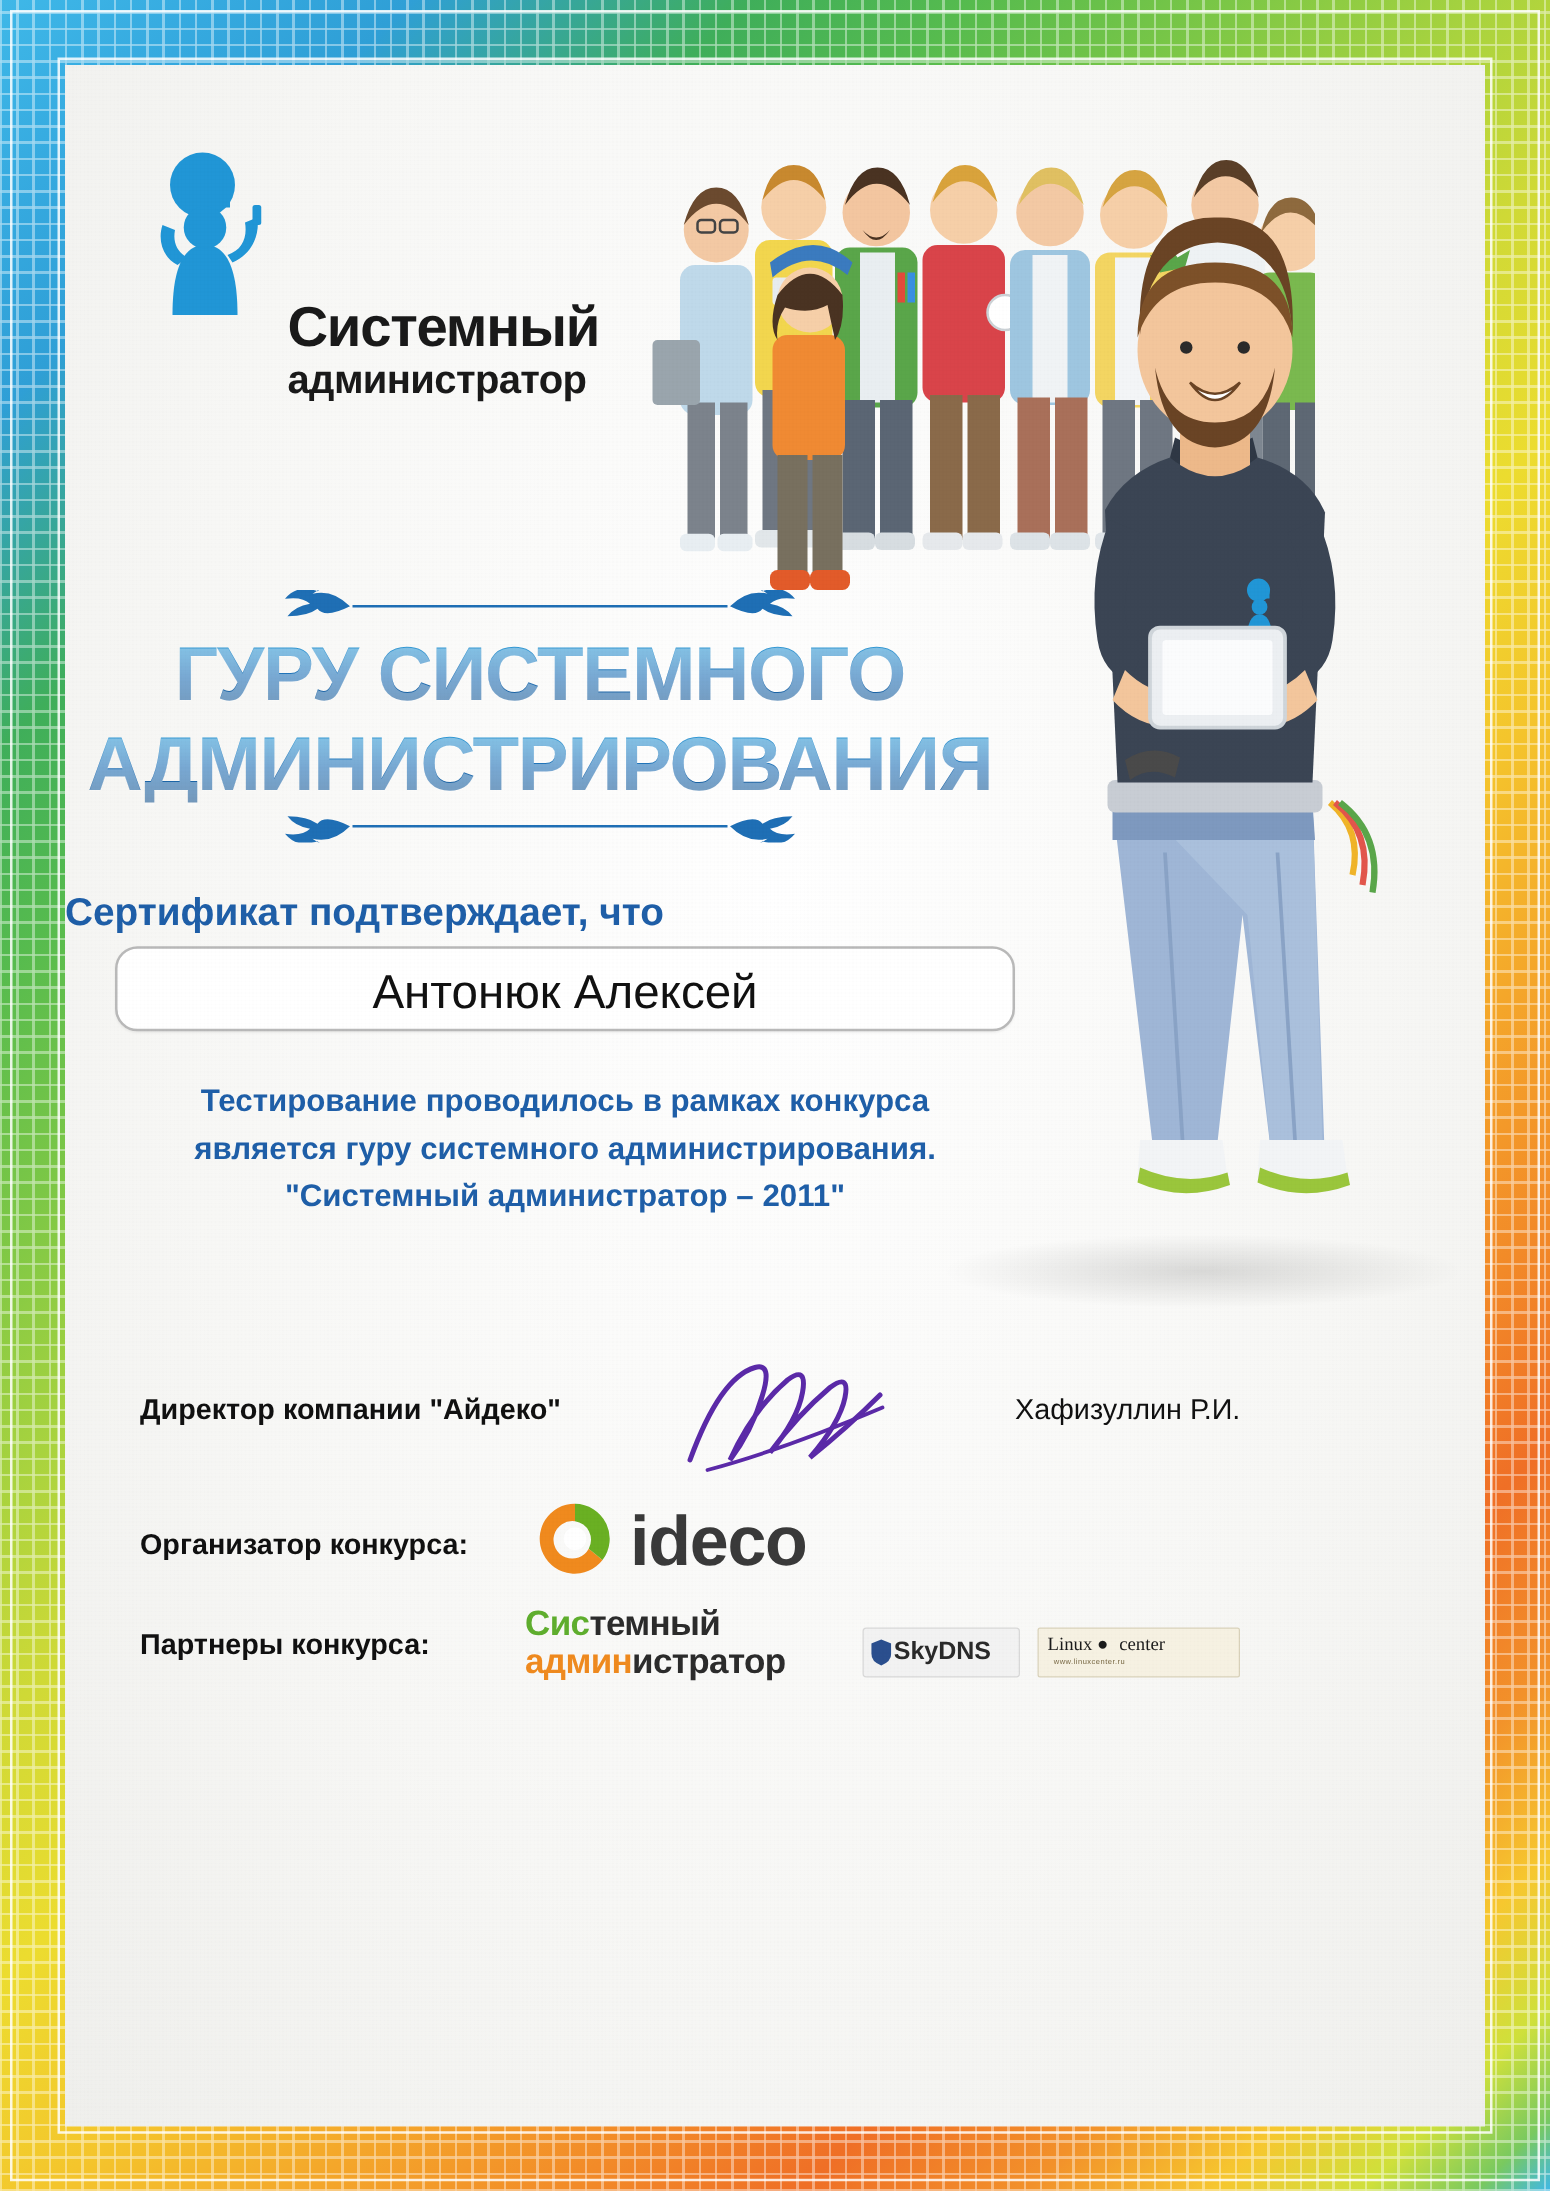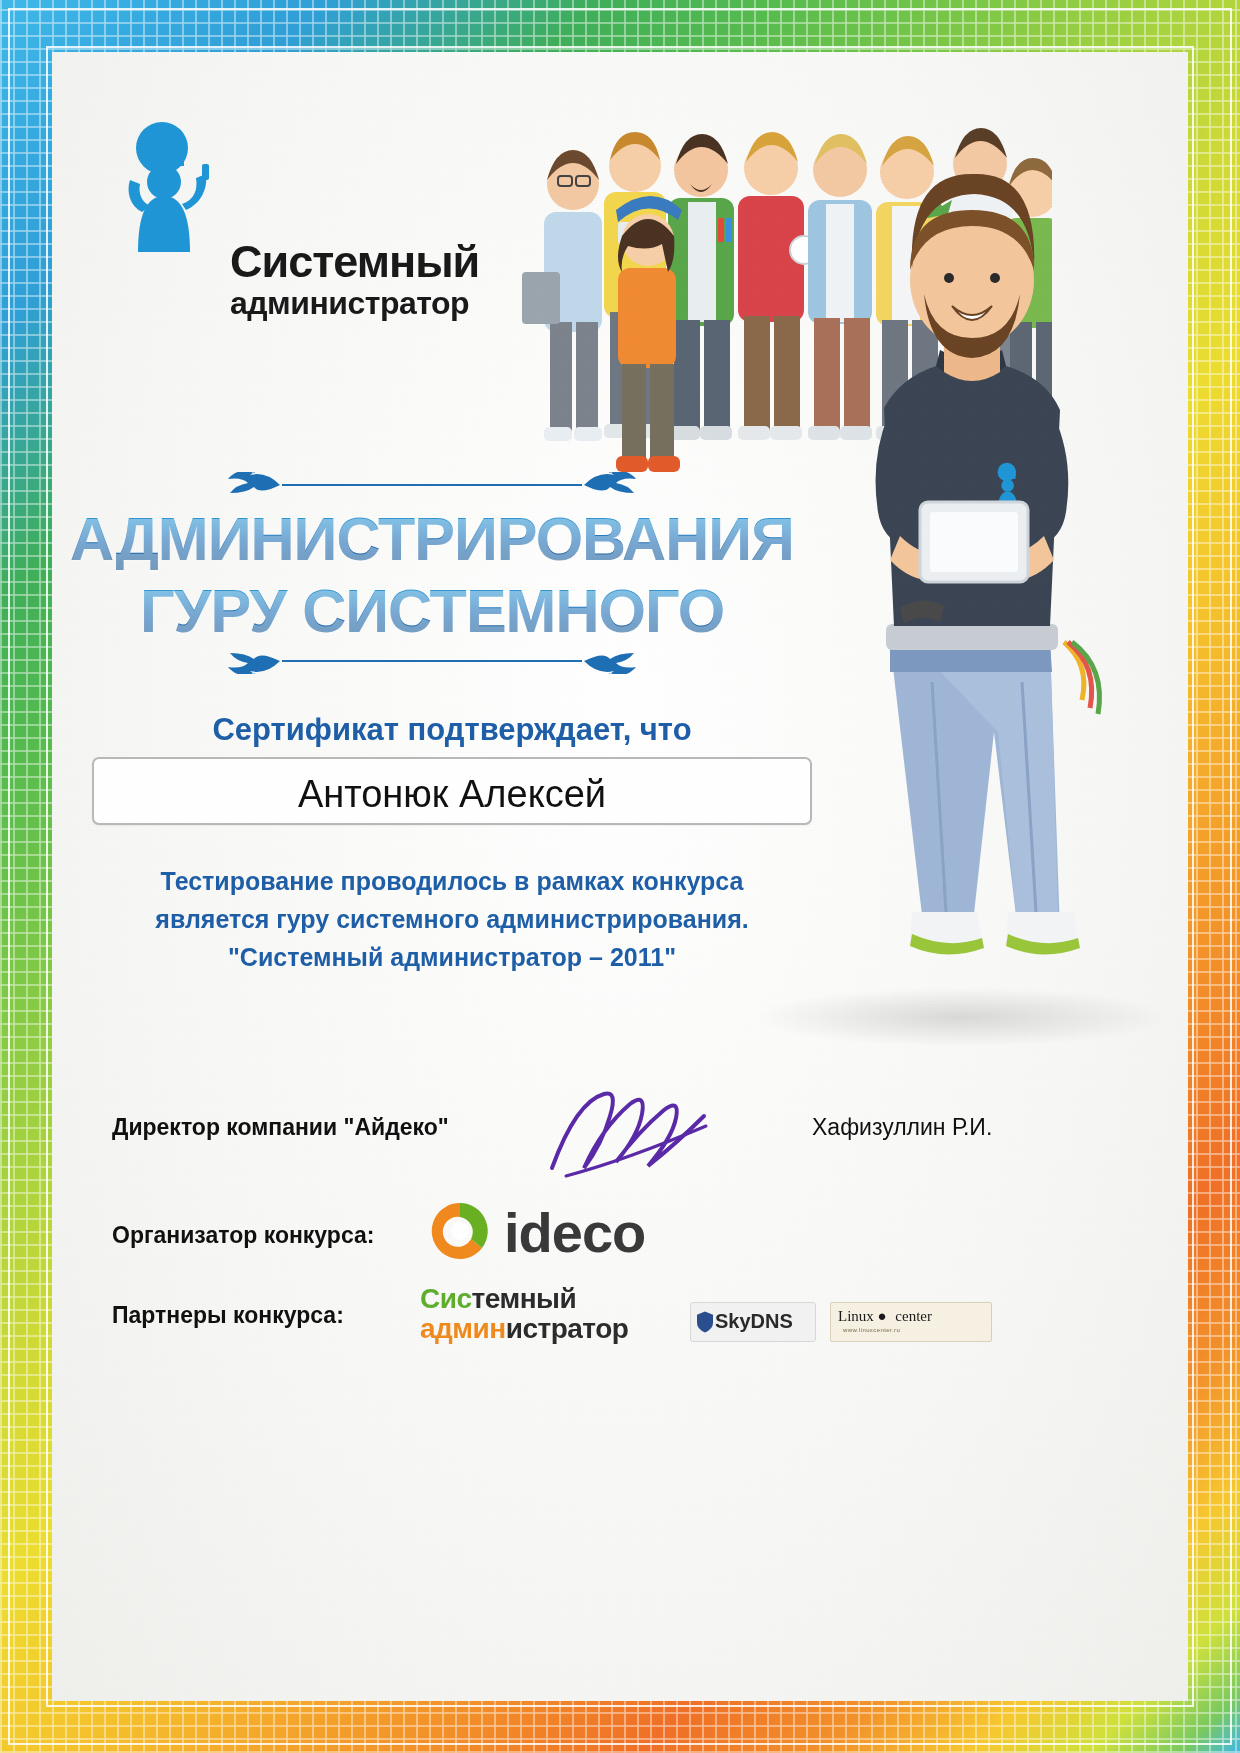--- a/index.html
+++ b/index.html
@@ -160,34 +160,34 @@
     color: transparent;
     text-shadow: 0 1px 0 rgba(255,255,255,0.4);
   }
 
   
   .confirm-line {
     position: absolute;
     left: 0;
     top: 660px;
     width: 800px;
-    text-align: center;
+    text-align: left;
     font-size: 31px;
     font-weight: bold;
     color: #1f5fa8;
   }
   .name-box {
     position: absolute;
     left: 40px;
     top: 705px;
     width: 720px;
     height: 68px;
     background: #ffffff;
     border: 2px solid #b9b9b9;
-    border-radius: 7px;
+    border-radius: 18px;
     box-shadow: 0 1px 2px rgba(0,0,0,0.06);
     box-sizing: border-box;
   }
   .name-value {
     position: absolute;
     left: 0; right: 0;
     top: 14px;
     text-align: center;
     font-size: 38px;
     color: #111111;
@@ -557,22 +557,22 @@
     </div>
 
     <div class="title-wrap">
       <div class="flourish">
         <svg viewBox="0 0 420 26" width="420" height="26" aria-hidden="true">
           <line x1="60" y1="13" x2="360" y2="13" stroke="#1f6fb5" stroke-width="2"></line>
           <path d="M58 13 q-14 -14 -30 -10 q12 -8 4 -2 q-16 -6 -26 6 q14 -2 20 4 q-12 2 -18 10 q16 0 24 -6 q6 8 26 -2z" fill="#1f6fb5"></path>
           <path d="M362 13 q14 -14 30 -10 q-12 -8 -4 -2 q16 -6 26 6 q-14 -2 -20 4 q12 2 18 10 q-16 0 -24 -6 q-6 8 -26 -2z" fill="#1f6fb5"></path>
         </svg>
       </div>
+      <div class="title">ГУРУ СИСТЕМНОГО</div>
       <div class="title">АДМИНИСТРИРОВАНИЯ</div>
-      <div class="title">ГУРУ СИСТЕМНОГО</div>
       <div class="flourish">
         <svg viewBox="0 0 420 26" width="420" height="26" aria-hidden="true">
           <line x1="60" y1="13" x2="360" y2="13" stroke="#1f6fb5" stroke-width="2"></line>
           <path d="M58 13 q-14 14 -30 10 q12 8 4 2 q-16 6 -26 -6 q14 2 20 -4 q-12 -2 -18 -10 q16 0 24 6 q6 -8 26 2z" fill="#1f6fb5"></path>
           <path d="M362 13 q14 14 30 10 q-12 8 -4 2 q16 6 26 -6 q-14 2 -20 -4 q12 -2 18 -10 q-16 0 -24 6 q-6 -8 -26 2z" fill="#1f6fb5"></path>
         </svg>
       </div>
     </div>
 
     <div class="confirm-line">Сертификат подтверждает, что</div>

